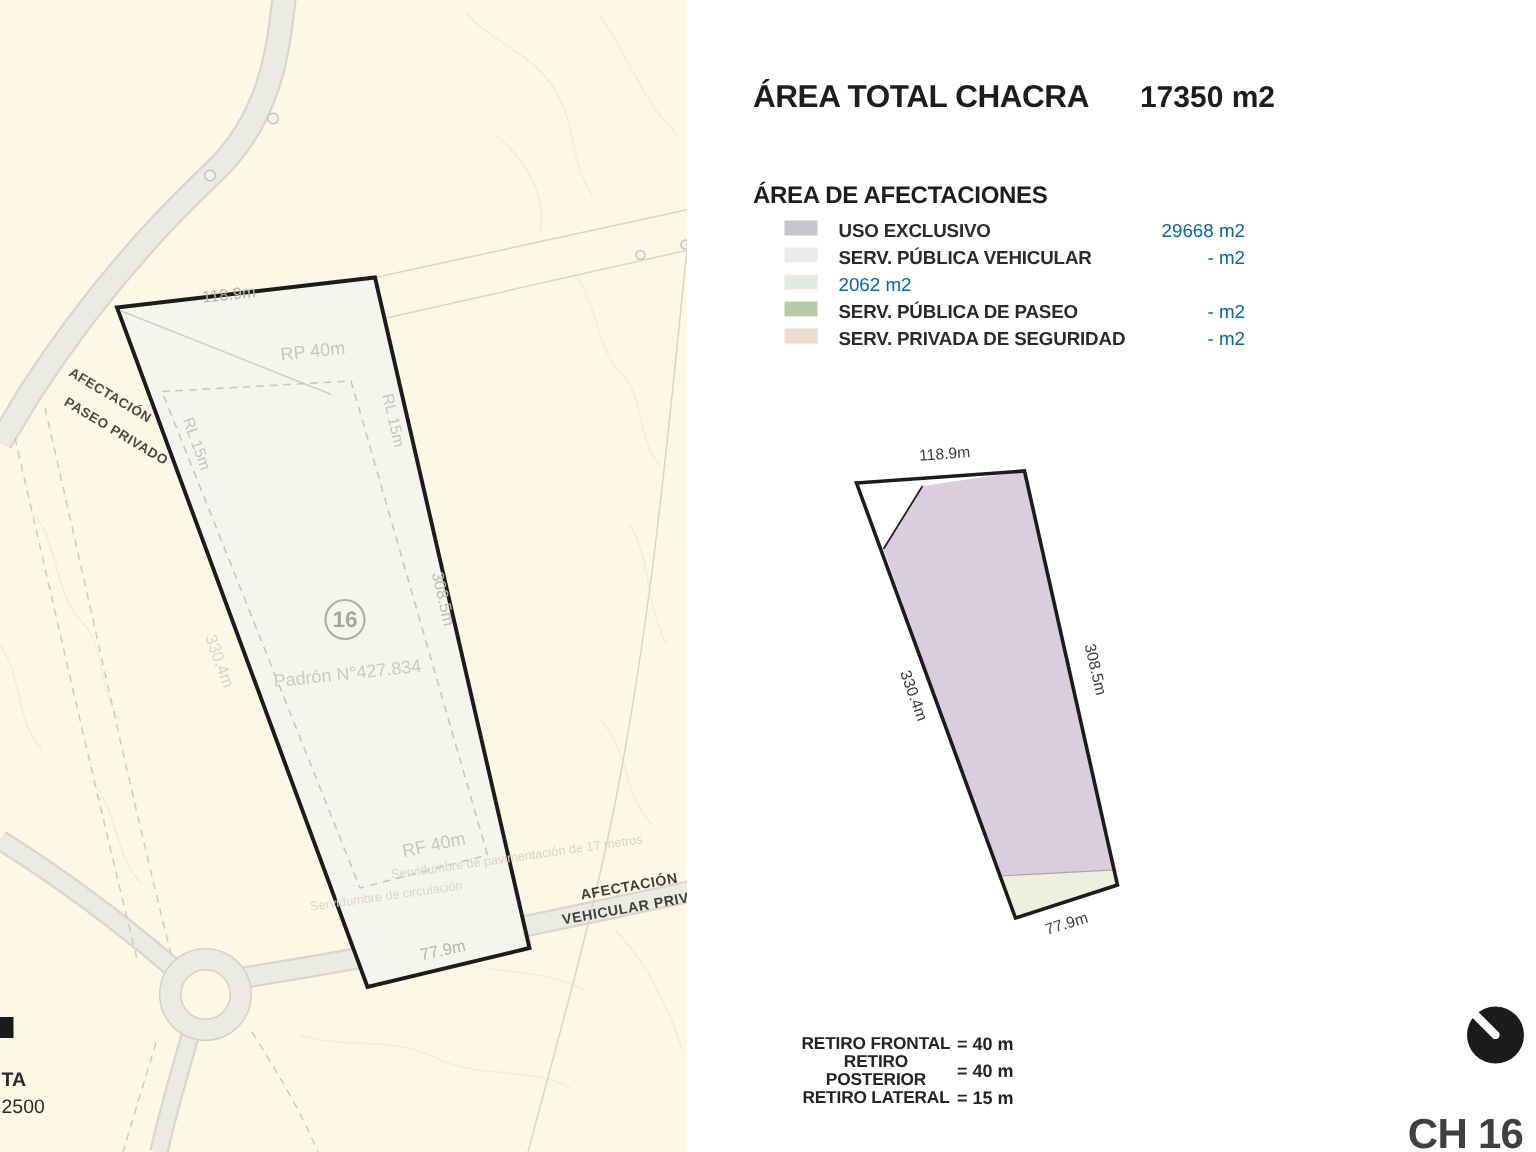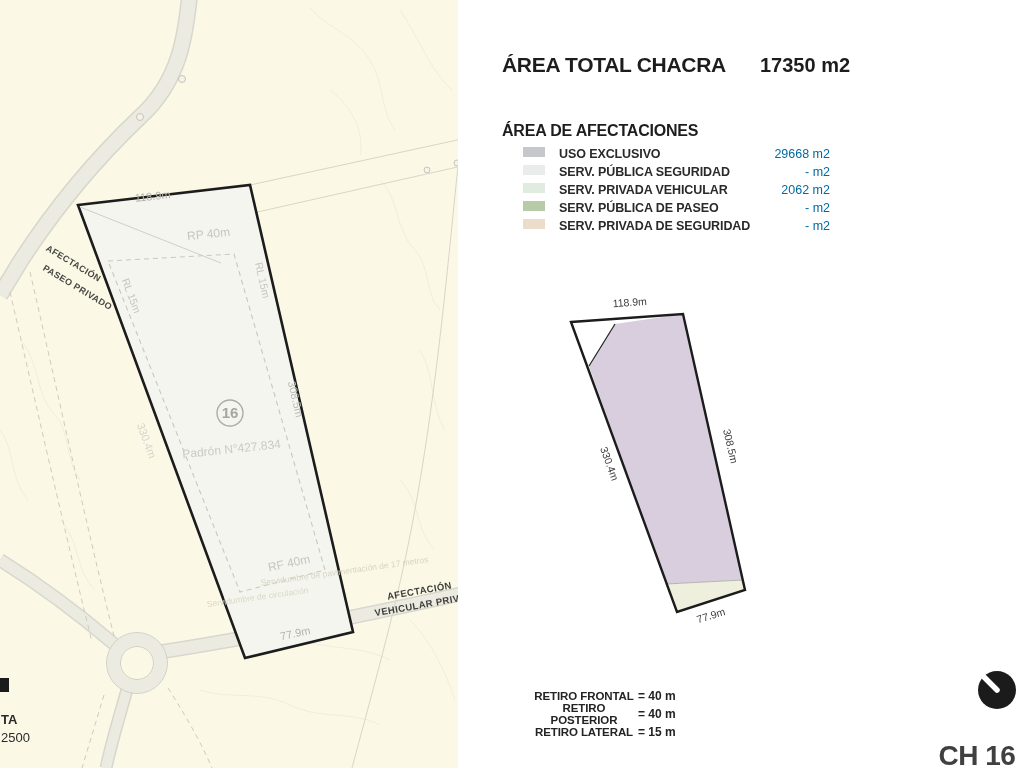--- a/index.html
+++ b/index.html
@@ -133,26 +133,25 @@
   <div class="legend-title">ÁREA DE AFECTACIONES</div>
 
   <div class="legend">
     <div class="legend-row">
       <span class="legend-swatch" style="background-color: rgb(198, 199, 203);"></span>
       <span class="legend-label">USO EXCLUSIVO</span>
       <span class="legend-value">29668 m2</span>
     </div>
     <div class="legend-row">
       <span class="legend-swatch" style="background-color: rgb(233, 236, 234);"></span>
-      <span class="legend-label">SERV. PÚBLICA SEGURIDAD</span>
+      <span class="legend-label">SERV. PÚBLICA VEHICULAR</span>
       <span class="legend-value">- m2</span>
     </div>
     <div class="legend-row">
       <span class="legend-swatch" style="background-color: rgb(224, 236, 223);"></span>
-      <span class="legend-label">SERV. PRIVADA VEHICULAR</span>
       <span class="legend-value">2062 m2</span>
     </div>
     <div class="legend-row">
       <span class="legend-swatch" style="background-color: rgb(183, 203, 169);"></span>
       <span class="legend-label">SERV. PÚBLICA DE PASEO</span>
       <span class="legend-value">- m2</span>
     </div>
     <div class="legend-row">
       <span class="legend-swatch" style="background-color: rgb(236, 220, 203);"></span>
       <span class="legend-label">SERV. PRIVADA DE SEGURIDAD</span>

